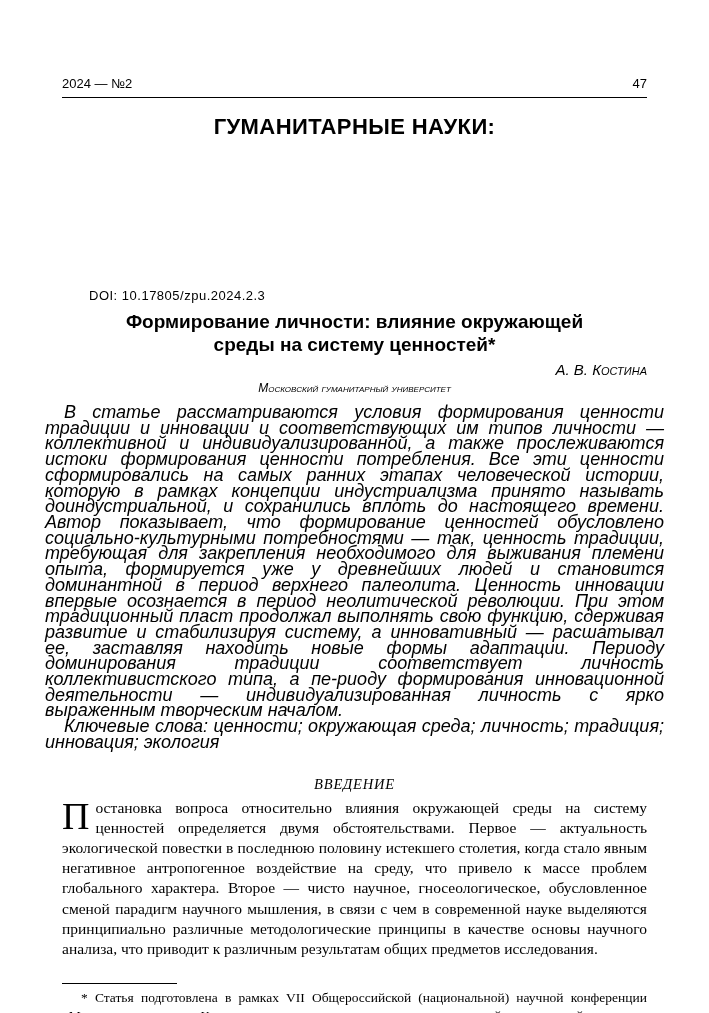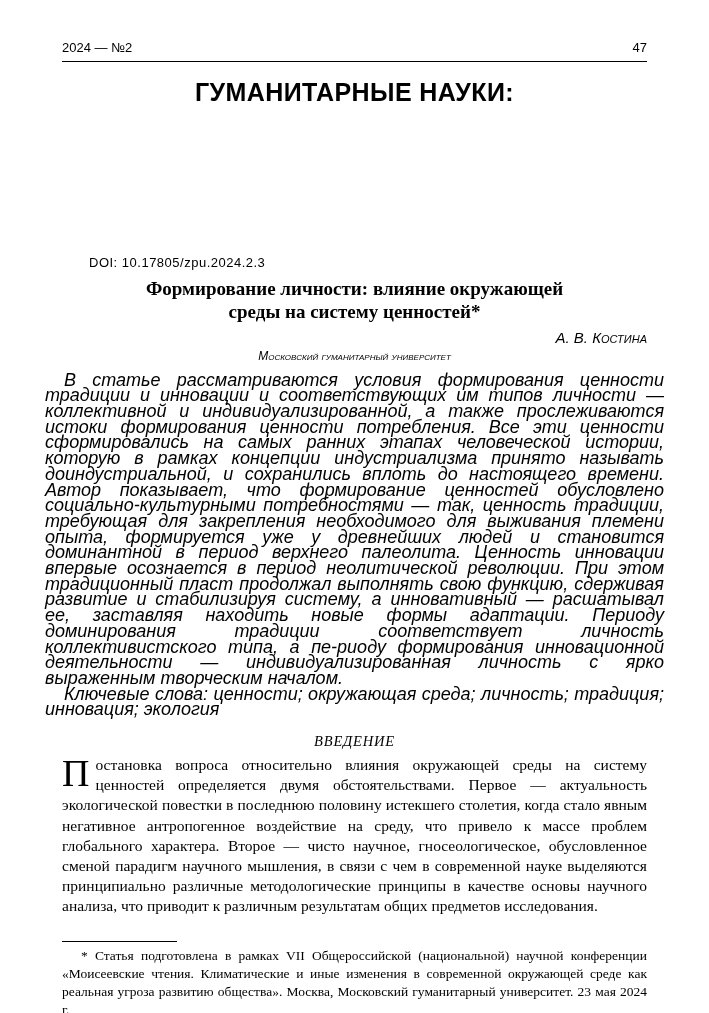--- a/index.html
+++ b/index.html
@@ -8,59 +8,59 @@
     width: 709px;
     height: 1013px;
     position: relative;
     color: #000;
     font-family: "Liberation Serif", serif;
     overflow: hidden;
   }
   .page {
     width: 709px;
     height: 1013px;
-    padding: 40px 62px 30px 62px;
+    padding: 76px 62px 30px 62px;
   }
 
   
   .running-head {
     display: flex;
     justify-content: space-between;
     align-items: flex-end;
     font-family: "Liberation Sans", sans-serif;
     font-size: 13px;
     padding-bottom: 6px;
     border-bottom: 1.6px solid #000;
   }
 
   
   .section-title {
     margin-top: 16px;
     text-align: center;
     font-family: "Liberation Sans", sans-serif;
     font-weight: bold;
-    font-size: 25px;
+    font-size: 22px;
     line-height: 1.17;
     letter-spacing: 0.4px;
   }
 
   
   .doi {
     margin-top: 148px;
     font-family: "Liberation Sans", sans-serif;
     font-size: 13px;
     letter-spacing: 0.5px;
     margin-left: 27px;
   }
 
   
   .article-title {
     margin-top: 7px;
     text-align: center;
-    font-family: Liberation Serif, serif;
+    font-family: Liberation Sans, sans-serif;
     font-weight: bold;
     font-size: 19px;
     line-height: 1.22;
   }
   .author {
     margin-top: 5px;
     text-align: right;
     font-family: "Liberation Sans", sans-serif;
     font-style: italic;
     font-variant: small-caps;
@@ -81,21 +81,21 @@
     font-family: "Liberation Sans", sans-serif;
     font-style: italic;
     font-size: 18px;
     line-height: 15.7px;
     text-align: justify;
   }
   .abstract p { text-indent: 19px; }
 
   
   .intro-heading {
-    margin-top: 15px;
+    margin-top: 25px;
     text-align: center;
     font-family: "Liberation Serif", serif;
     font-style: italic;
     font-size: 14.5px;
     letter-spacing: 0.8px;
   }
   .intro-paragraph {
     margin-top: 5px;
     font-family: "Liberation Serif", serif;
     font-size: 15.5px;

